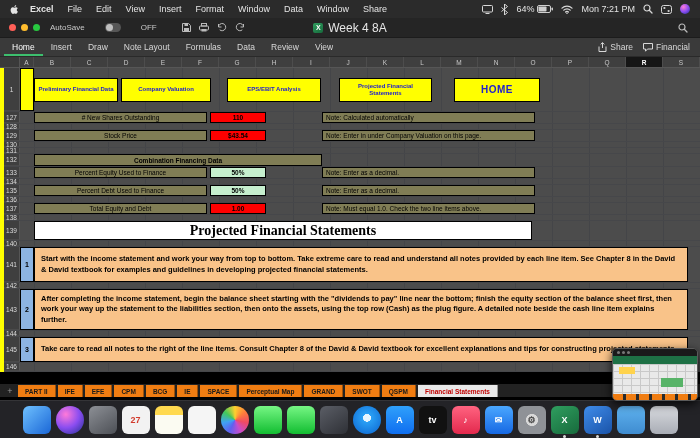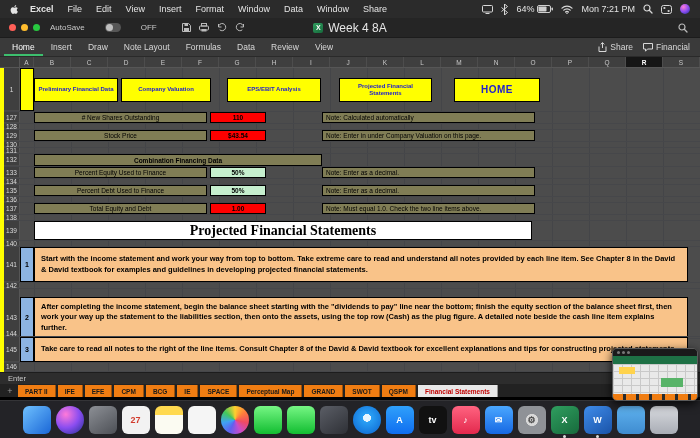--- a/index.html
+++ b/index.html
@@ -334,42 +334,39 @@
           <div class="rn">140</div>
         </div>
         <div class="srow" style="top: 179px; height: 36px;">
           <div class="rn">141</div>
           <div class="cell marker" style="background: rgb(141, 180, 226);">1</div>
           <div class="cell instr" style="background: rgb(249, 195, 137);">Start with the income statement and work your way from top to bottom. Take extreme care to read and understand all notes provided by each line item. See Chapter 8 in the David &amp; David textbook for examples and guidelines in developing projected financial statements.</div>
         </div>
         <div class="srow" style="top: 215px; height: 6px;">
           <div class="rn">142</div>
         </div>
-        <div class="srow" style="top: 229px; height: 42px; padding-left: 42px;">
+        <div class="srow" style="top: 221px; height: 42px; padding-left: 42px;">
           <div class="rn">143</div>
           <div class="cell marker" style="background: rgb(141, 180, 226);">2</div>
           <div class="cell instr" style="background: rgb(249, 195, 137);">After completing the income statement, begin the balance sheet starting with the "dividends to pay" line near the bottom; finish the equity section of the balance sheet first, then work your way up the statement to the liabilities section, then onto the assets, using the top row (Cash) as the plug figure. A detailed note beside the cash line item explains further.</div>
         </div>
         <div class="srow" style="top: 263px; height: 6px;">
           <div class="rn">144</div>
         </div>
         <div class="srow" style="top: 269px; height: 26px;">
           <div class="rn">145</div>
           <div class="cell marker" style="background: rgb(141, 180, 226);">3</div>
           <div class="cell instr" style="background: rgb(249, 195, 137);">Take care to read all notes to the right of the line items. Consult Chapter 8 of the David &amp; David textbook for excellent explanations and tips for constructing projected statements.</div>
         </div>
         <div class="srow" style="top: 295px; height: 9px;">
           <div class="rn">146</div>
         </div>
       </div>
   </div>
 
-  <div class="statusbar">
-    <span>Enter</span>
-  </div>
 
   <div class="tabbar">
     <span class="addtab">+</span>
     <span style="display:flex;gap:2px">
         <div class="stab" style="background: rgb(240, 125, 18);">PART II</div>
         <div class="stab" style="background: rgb(240, 125, 18);">IFE</div>
         <div class="stab" style="background: rgb(240, 125, 18);">EFE</div>
         <div class="stab" style="background: rgb(240, 125, 18);">CPM</div>
         <div class="stab" style="background: rgb(240, 125, 18);">BCG</div>
         <div class="stab" style="background: rgb(240, 125, 18);">IE</div>

